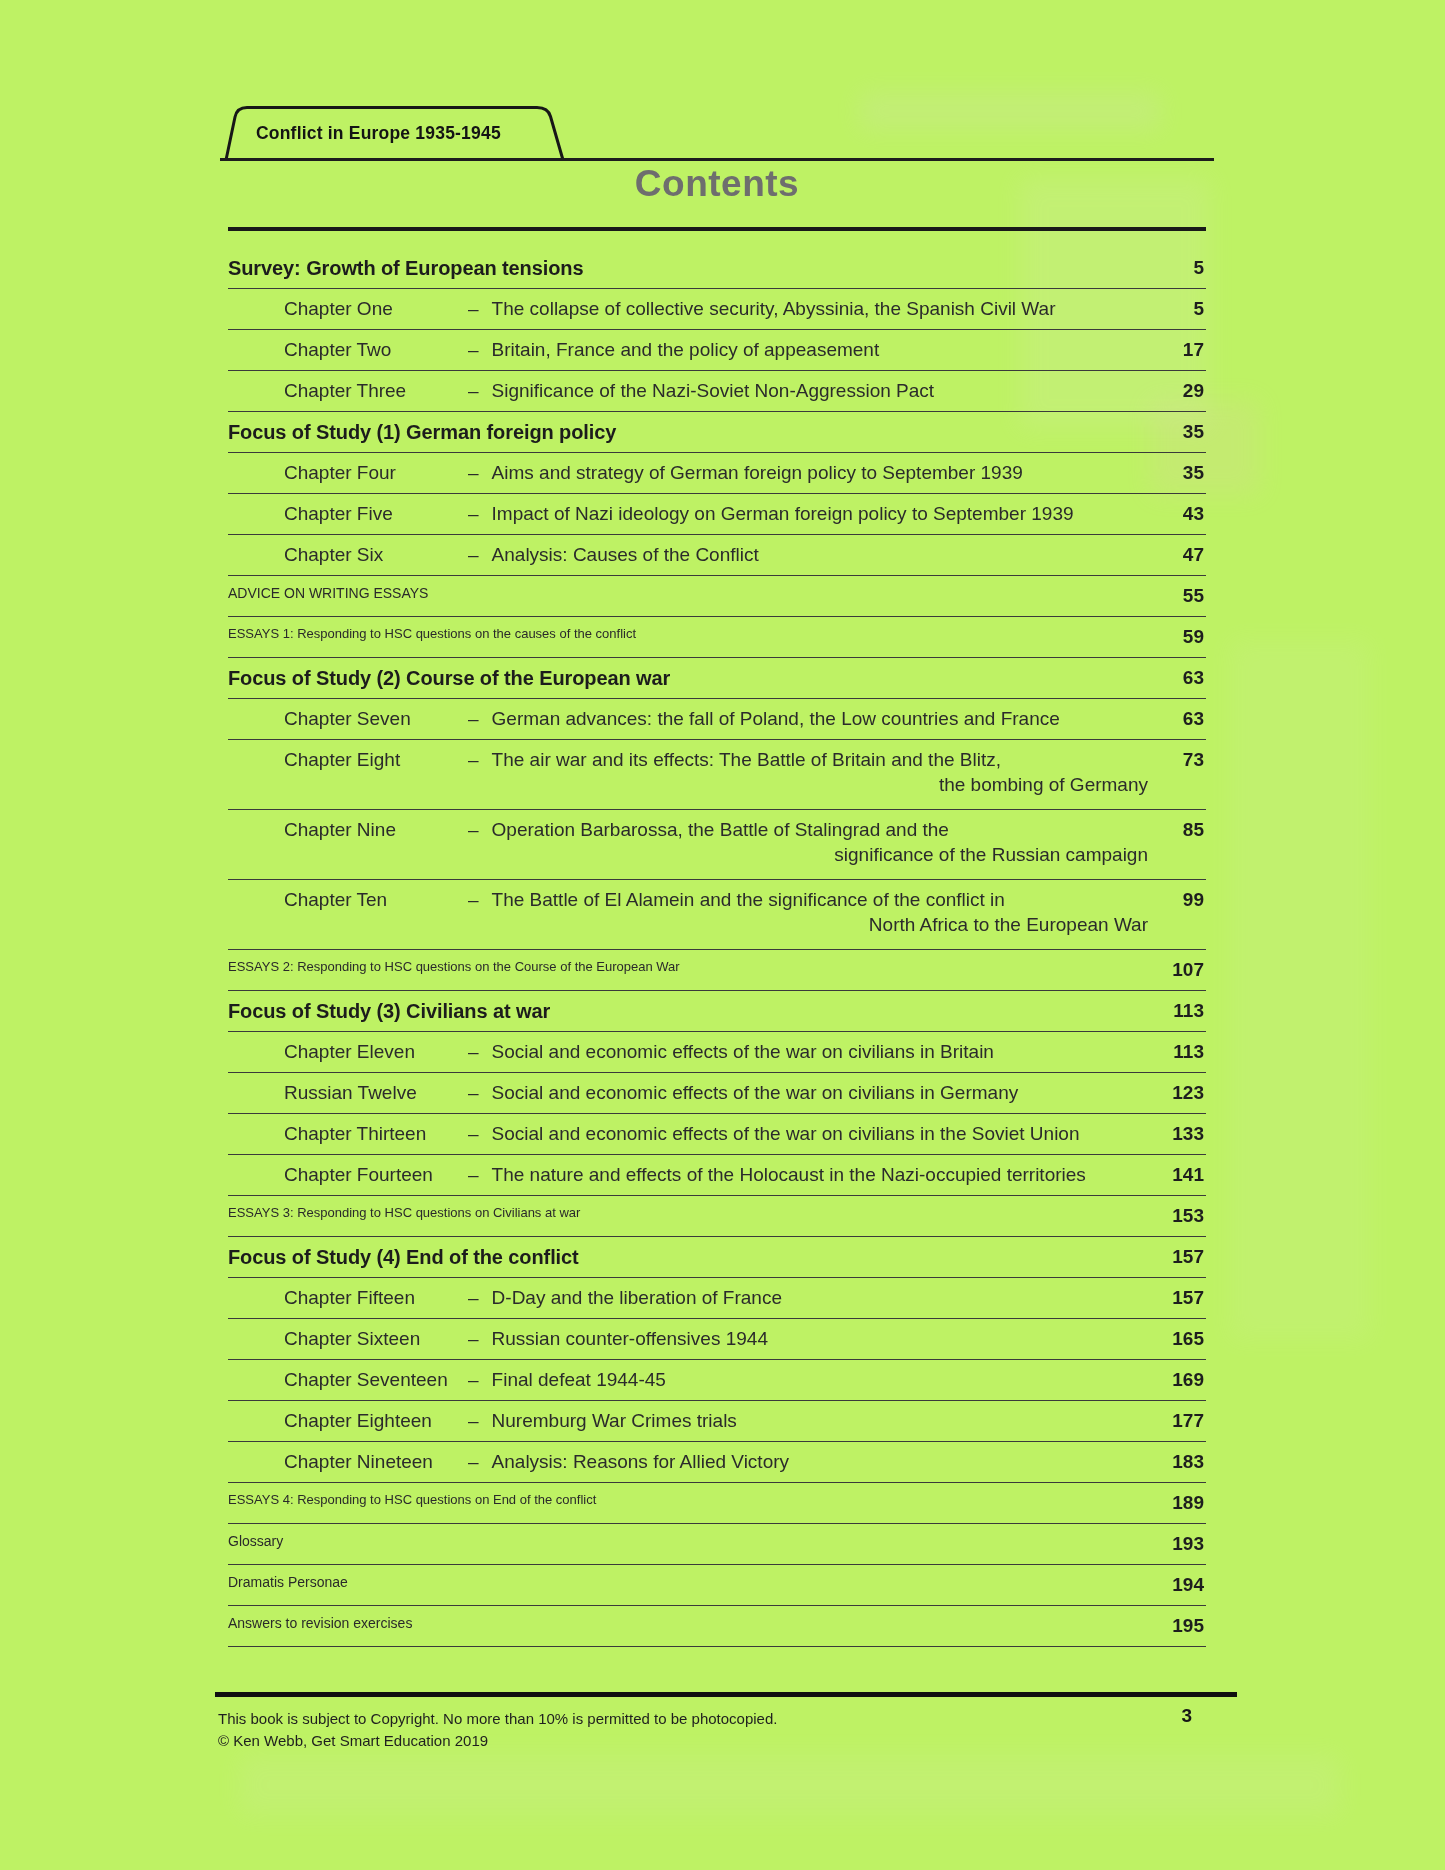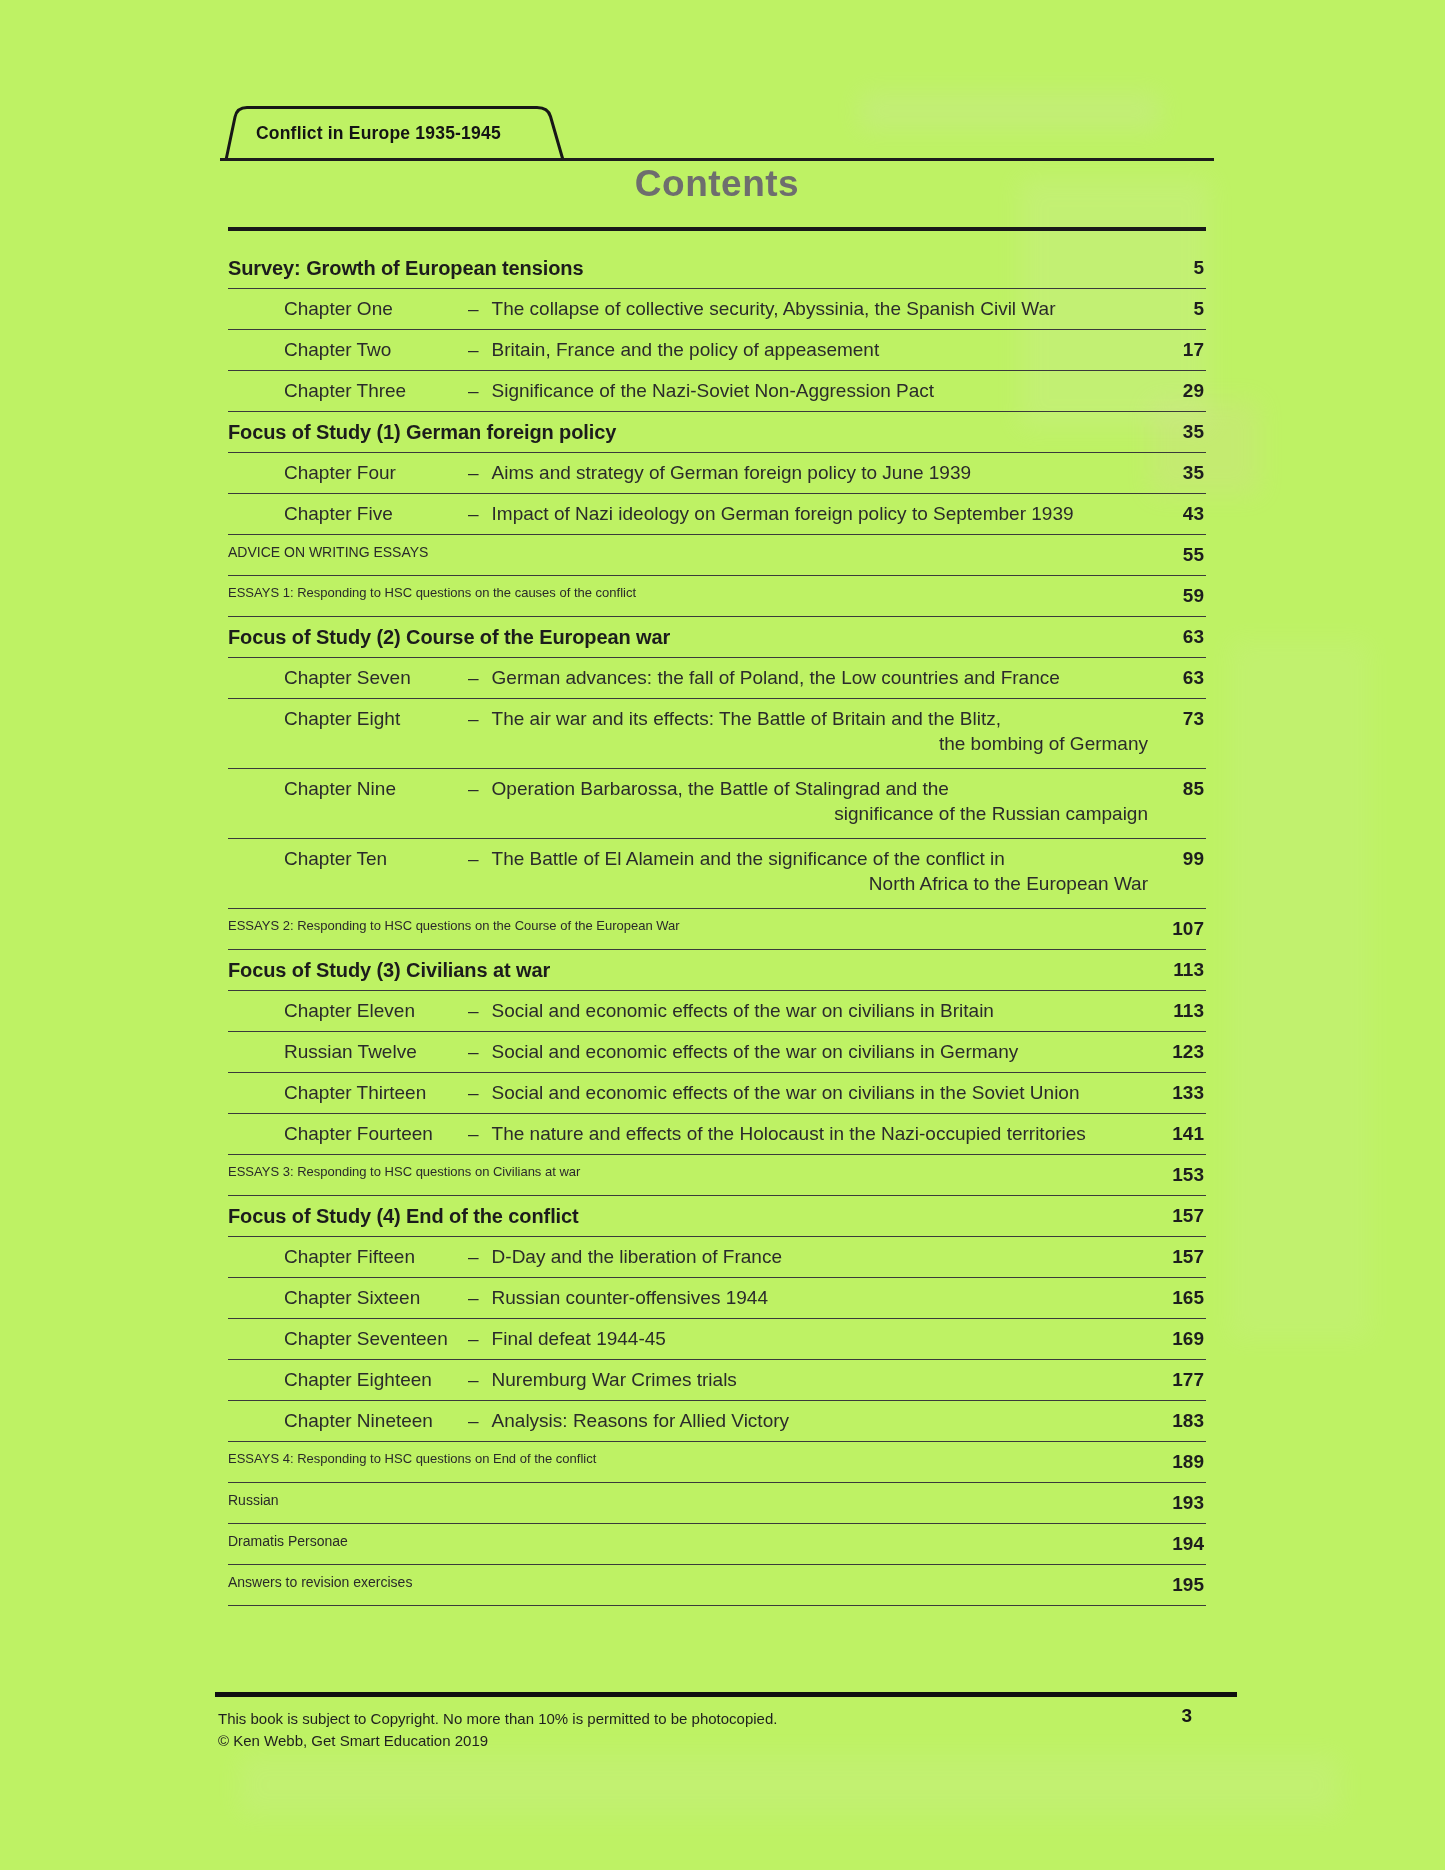--- a/index.html
+++ b/index.html
@@ -120,32 +120,40 @@
       </div>
       <div class="pg">29</div>
     </div>
         <div class="row wide section h1">
     <div class="wlabel">Focus of Study (1) German foreign policy</div>
     <div class="pg">35</div>
   </div>
         <div class="row chapter h1">
       <div class="cname">Chapter Four</div>
       <div class="cdesc">
-        <span class="dash">–</span><span>Aims and strategy of German foreign policy to June 1939</span>
+        <span class="dash">–</span><span>Aims and strategy of German foreign policy to September 1939</span>
         
       </div>
       <div class="pg">35</div>
     </div>
         <div class="row chapter h1">
       <div class="cname">Chapter Five</div>
       <div class="cdesc">
         <span class="dash">–</span><span>Impact of Nazi ideology on German foreign policy to September 1939</span>
         
       </div>
       <div class="pg">43</div>
+    </div>
+        <div class="row chapter h1">
+      <div class="cname">Chapter Six</div>
+      <div class="cdesc">
+        <span class="dash">–</span><span>Analysis: Causes of the Conflict</span>
+        
+      </div>
+      <div class="pg">47</div>
     </div>
         <div class="row wide plain h1">
     <div class="wlabel">ADVICE ON WRITING ESSAYS</div>
     <div class="pg">55</div>
   </div>
         <div class="row wide italic h1">
     <div class="wlabel">ESSAYS 1: Responding to HSC questions on the causes of the conflict</div>
     <div class="pg">59</div>
   </div>
         <div class="row wide section h1">
@@ -270,21 +278,21 @@
         <span class="dash">–</span><span>Analysis: Reasons for Allied Victory</span>
         
       </div>
       <div class="pg">183</div>
     </div>
         <div class="row wide italic h1">
     <div class="wlabel">ESSAYS 4: Responding to HSC questions on End of the conflict</div>
     <div class="pg">189</div>
   </div>
         <div class="row wide plain h1">
-    <div class="wlabel">Russian</div>
+    <div class="wlabel">Glossary</div>
     <div class="pg">193</div>
   </div>
         <div class="row wide plain h1">
     <div class="wlabel">Dramatis Personae</div>
     <div class="pg">194</div>
   </div>
         <div class="row wide plain h1">
     <div class="wlabel">Answers to revision exercises</div>
     <div class="pg">195</div>
   </div>

